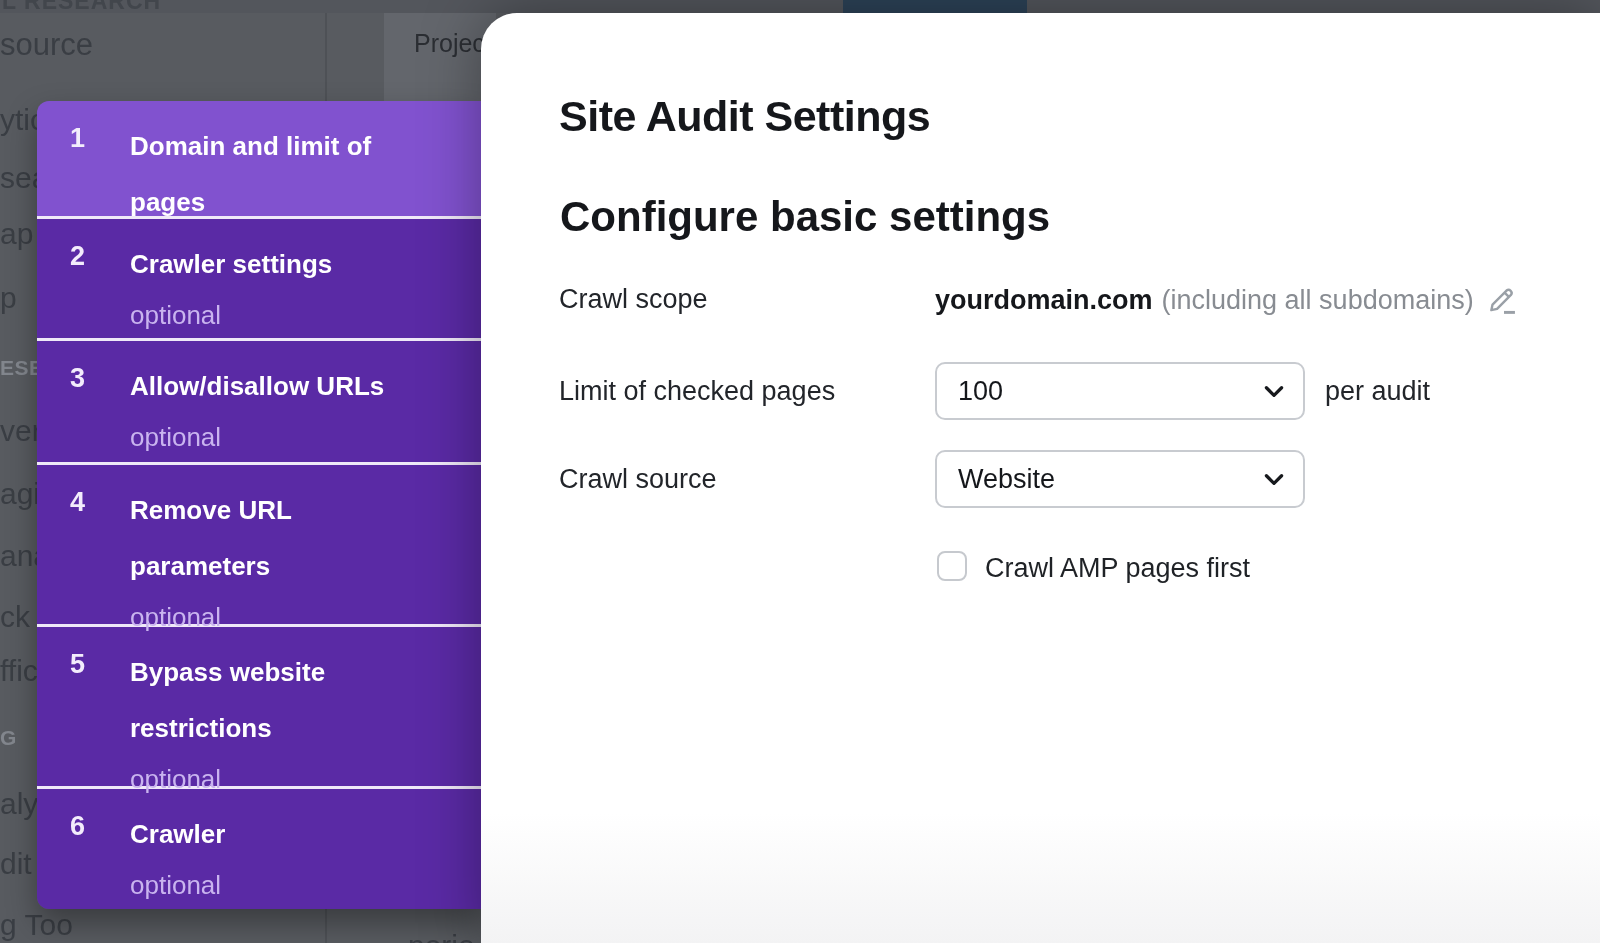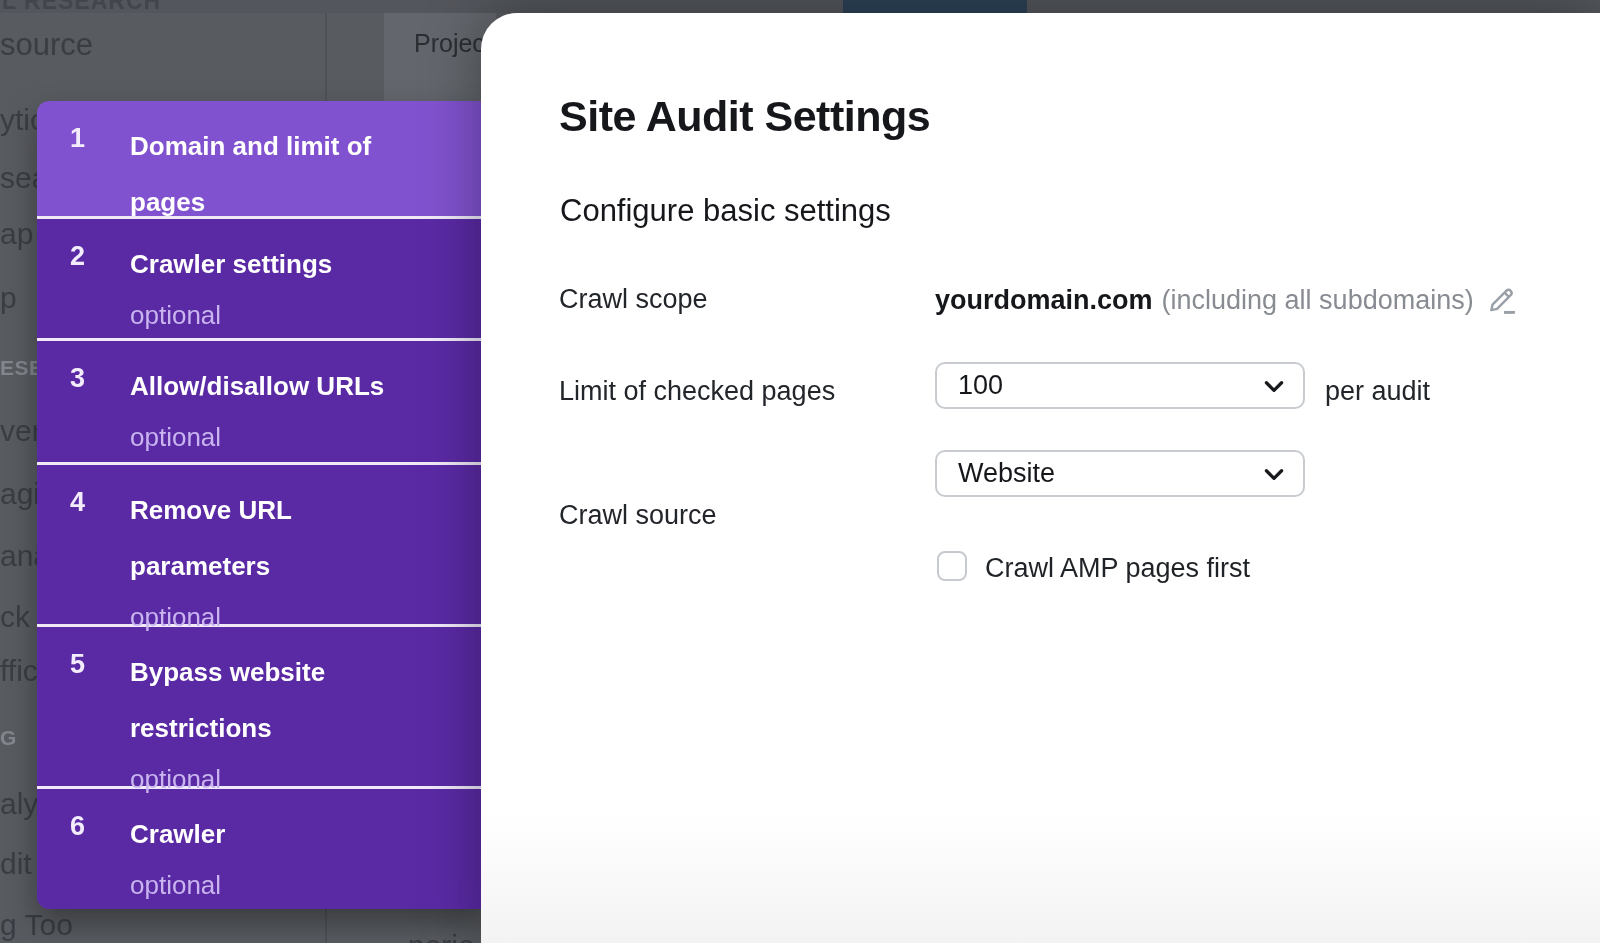--- a/index.html
+++ b/index.html
@@ -36,28 +36,28 @@
   .h115{height:115px}.h122{height:122px}.h124{height:124px}.h162{height:162px}.h123{height:123px}
 
   
   .modal{
     position:absolute;left:481px;top:13px;width:1119px;height:930px;z-index:10;
     background:linear-gradient(180deg,#ffffff 0%,#ffffff 86%,#f3f3f4 100%);
     border-top-left-radius:36px;
     box-shadow:0 0 60px rgba(0,0,0,.35);
   }
   .modal-title{position:absolute;left:78px;top:79px;font-size:43px;font-weight:800;color:#15171b;letter-spacing:-.5px;}
-  .section-heading{position:absolute;left:79px;top:180px;font-size:31px;font-weight:400;color:#15171b;}
+  .section-heading{position:absolute;left:79px;top:180px;font-size:42px;font-weight:700;color:#15171b;}
   .row-label{position:absolute;left:78px;font-size:27px;color:#22252a;white-space:nowrap;}
   .scope-value{position:absolute;left:454px;top:269px;height:36px;display:flex;align-items:center;white-space:nowrap;font-size:27px;}
   .scope-domain{font-weight:700;color:#15171b;}
   .scope-note{color:#888c92;margin-left:9px;}
   .edit-icon{margin-left:12px;width:32px;height:32px;cursor:pointer;}
   .select{
-    position:absolute;left:454px;width:370px;height:47px;box-sizing:border-box;
+    position:absolute;left:454px;width:370px;height:58px;box-sizing:border-box;
     border:2px solid #c8cbd0;border-radius:10px;background:#fff;
     display:flex;align-items:center;justify-content:space-between;
     padding:0 16px 0 21px;font-size:27px;color:#15171b;cursor:pointer;
   }
   .suffix{position:absolute;left:844px;top:363px;font-size:27px;color:#22252a;white-space:nowrap;}
   .checkbox{
     position:absolute;left:456px;top:538px;width:30px;height:30px;box-sizing:border-box;
     border:2px solid #c6c9ce;border-radius:8px;background:#fff;cursor:pointer;
   }
   .checkbox-label{position:absolute;left:504px;top:540px;font-size:27px;color:#1f2226;white-space:nowrap;cursor:pointer;}
@@ -142,21 +142,21 @@
 
   <div class="row-label" style="top:363px;">Limit of checked pages</div>
   <div class="select" style="top:349px;">
     <span>100</span>
     <svg width="26" height="26" viewBox="0 0 24 24">
       <path d="M5 9l7 7 7-7" fill="none" stroke="#17191d" stroke-width="3" stroke-linecap="round" stroke-linejoin="round"></path>
     </svg>
   </div>
   <div class="suffix">per audit</div>
 
-  <div class="row-label" style="top:451px;margin-top:36px;">Crawl source</div>
+  <div class="row-label" style="top:451px;">Crawl source</div>
   <div class="select" style="top:437px;">
     <span>Website</span>
     <svg width="26" height="26" viewBox="0 0 24 24">
       <path d="M5 9l7 7 7-7" fill="none" stroke="#17191d" stroke-width="3" stroke-linecap="round" stroke-linejoin="round"></path>
     </svg>
   </div>
 
   <div class="checkbox"></div>
   <div class="checkbox-label">Crawl AMP pages first</div>
 </div>

